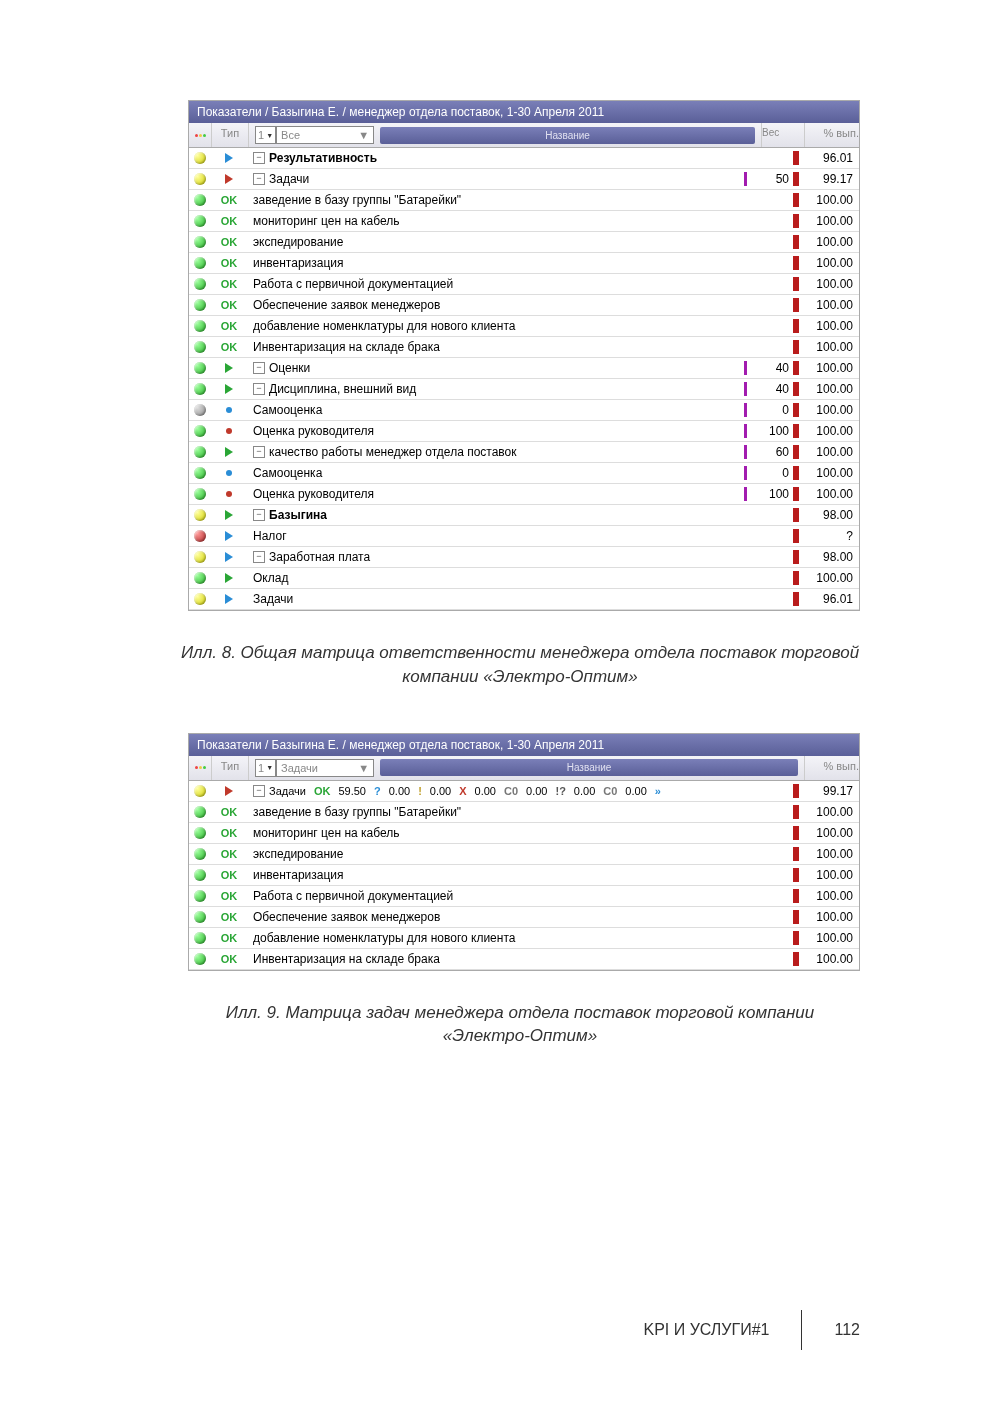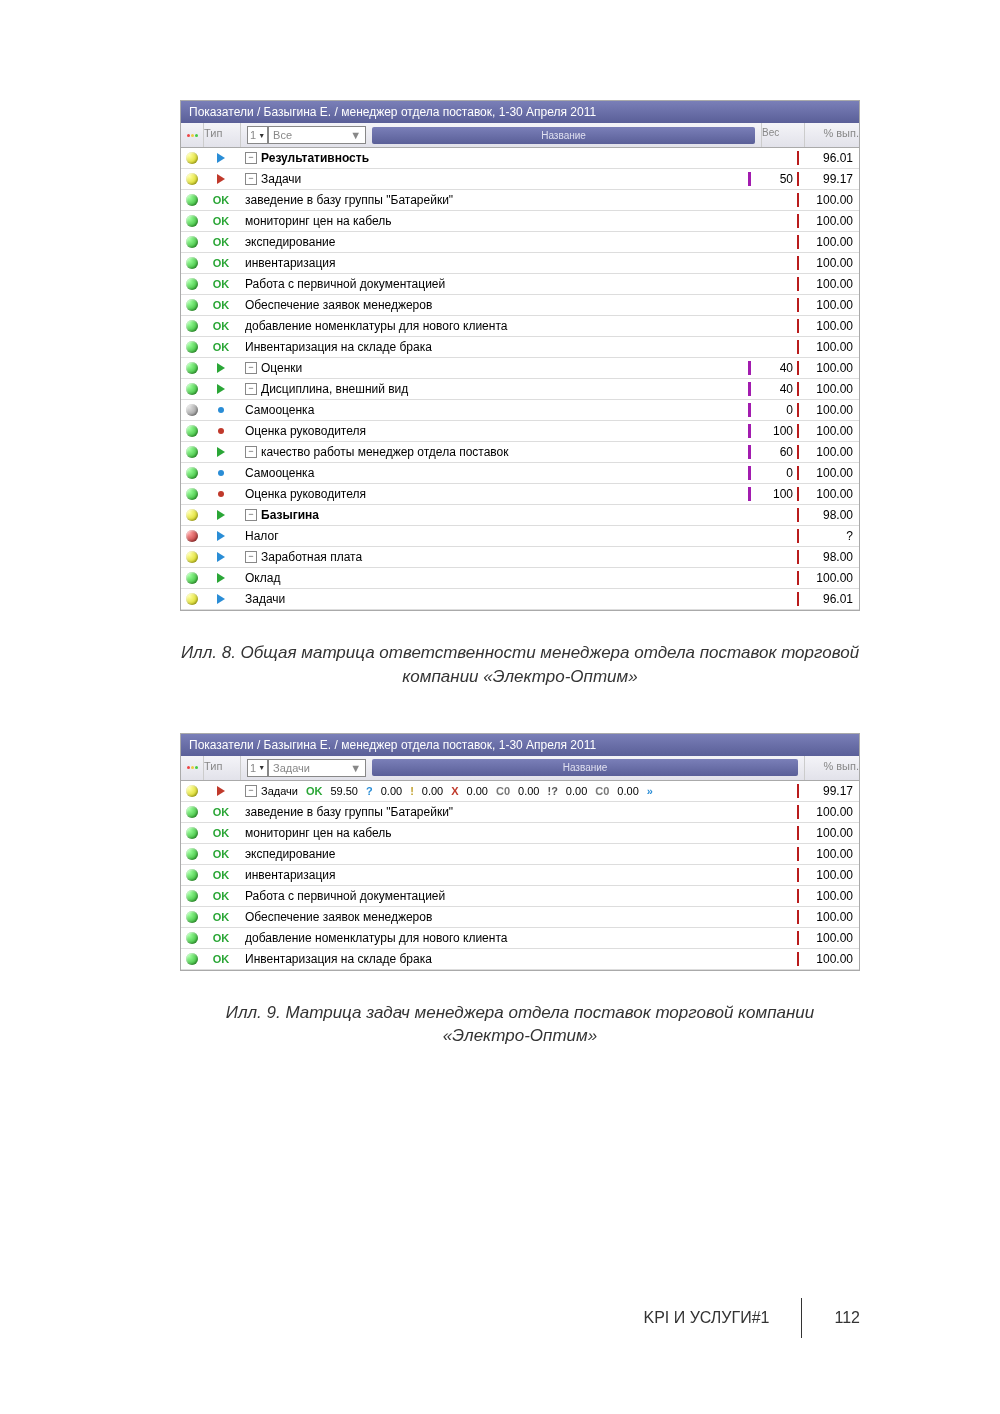--- a/index.html
+++ b/index.html
@@ -11,49 +11,50 @@
   font-family: Arial, sans-serif;
   position: relative;
 }
 .page {
   padding: 100px 140px 60px 180px;
 }
 .panel {
   border: 1px solid #aaa;
   margin-bottom: 30px;
   background: #fff;
+  margin-left: 8px;
 }
 .panel-title {
   background: linear-gradient(#7a7fb8, #5a5f98);
   color: #fff;
   font-size: 12px;
   padding: 4px 8px;
 }
 .panel-header {
   display: flex;
   border-bottom: 1px solid #aaa;
   background: linear-gradient(#f4f4f8, #e2e2ea);
 }
 .col-traffic { width: 22px; border-right: 1px solid #ccc; text-align: center; font-size: 11px; color: #888; padding: 4px 0;}
-.col-type   { width: 36px; border-right: 1px solid #ccc; font-size: 11px; color: #888; padding: 4px 0;}
+.col-type   { width: 36px; border-right: 1px solid #ccc; text-align: center; font-size: 11px; color: #888; padding: 4px 0;}
 .col-name   { flex: 1; border-right: 1px solid #ccc; font-size: 12px; color: #888; padding: 3px 6px; display:flex; align-items:center; gap:4px;}
 .col-weight { width: 42px; border-right: 1px solid #ccc; text-align: left; font-size: 10px; color: #888; padding: 4px 0;}
 .col-pct    { width: 54px; text-align: right; font-size: 11px; color: #888; padding: 4px 0;}
 .row {
   display: flex;
   border-bottom: 1px solid #ddd;
   font-size: 12px;
   height: 20px;
   align-items: center;
 }
 .row .c-traffic { width: 22px; display:flex; justify-content:center; align-items:center;}
 .row .c-type   { width: 36px; display:flex; justify-content:center; align-items:center;}
 .row .c-name   { flex: 1; padding-left: 6px; display:flex; align-items:center;}
 .row .c-weight { width: 42px; text-align:right; padding-right: 4px; border-left: 3px solid #a21caf;}
-.row .c-pct    { width: 54px; text-align:right; padding-right: 6px; border-left: 2px solid #b91c1c;}
+.row .c-pct    { width: 54px; text-align:right; padding-right: 6px; border-left: 6px solid #b91c1c;}
 .ball {
   width: 12px; height: 12px; border-radius: 50%;
   box-shadow: inset -1px -1px 2px rgba(0,0,0,.3), inset 1px 1px 2px rgba(255,255,255,.6);
 }
 .ball.green  { background: radial-gradient(circle at 30% 30%, #9f9, #2a2); }
 .ball.yellow { background: radial-gradient(circle at 30% 30%, #ff9, #cc0); }
 .ball.red    { background: radial-gradient(circle at 30% 30%, #f99, #a22); }
 .ball.gray   { background: radial-gradient(circle at 30% 30%, #ddd, #888); }
 .tri {
   width: 0; height: 0;
@@ -111,21 +112,21 @@
 .caption {
   font-style: italic;
   font-size: 17px;
   text-align: center;
   color: #333;
   margin: 16px 0 44px 0;
   line-height: 1.4;
 }
 .footer {
   position: absolute;
-  bottom: 76px;
+  bottom: 64px;
   right: 140px;
   font-size: 16px;
   color: #333;
   display:flex;
   align-items:center;
   gap: 32px;
 }
 .footer .divider {
   width:1px; height:40px; background:#333;
 }

